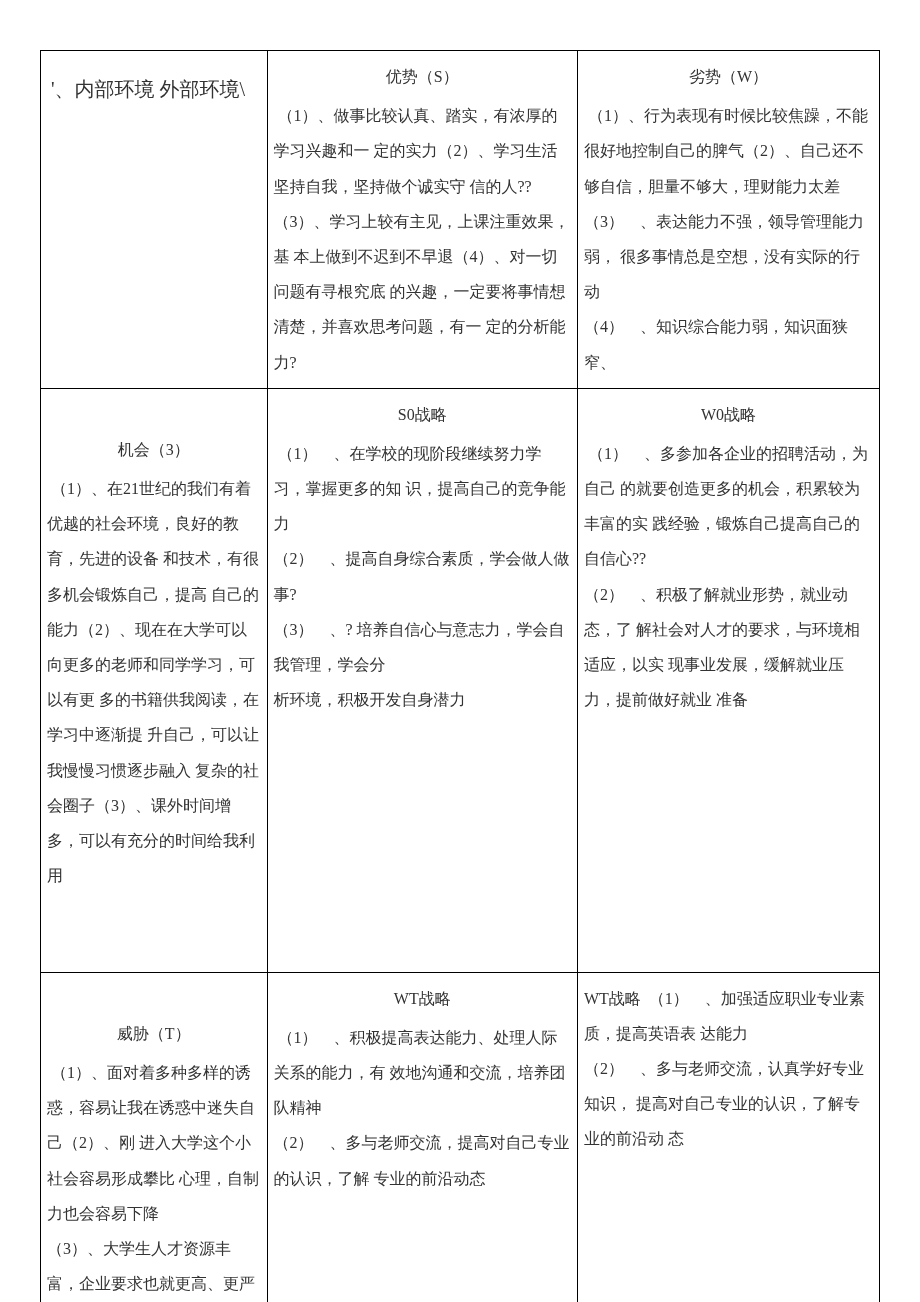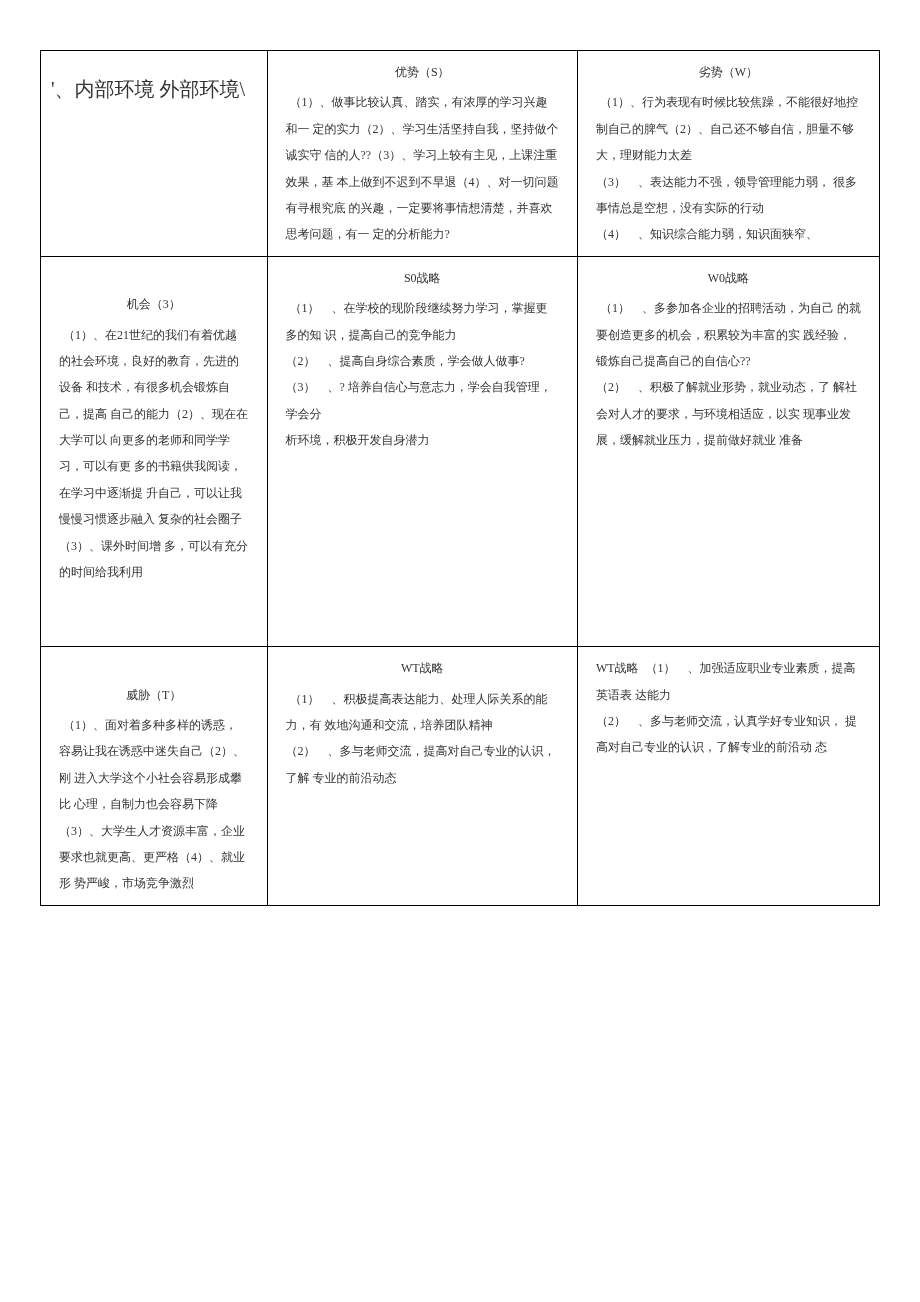--- a/index.html
+++ b/index.html
@@ -13,23 +13,23 @@
       padding: 50px 40px;
       width: 920px;
     }
     table {
       border-collapse: collapse;
       width: 100%;
       table-layout: fixed;
     }
     td {
       border: 1px solid #000;
-      padding: 8px 18px;
+      padding: 8px 6px;
       vertical-align: top;
-      font-size: 12px;
+      font-size: 16px;
       line-height: 2.2;
       color: #333;
     }
     .col1 {
       width: 27%;
     }
     .col2 {
       width: 37%;
     }
     .col3 {

